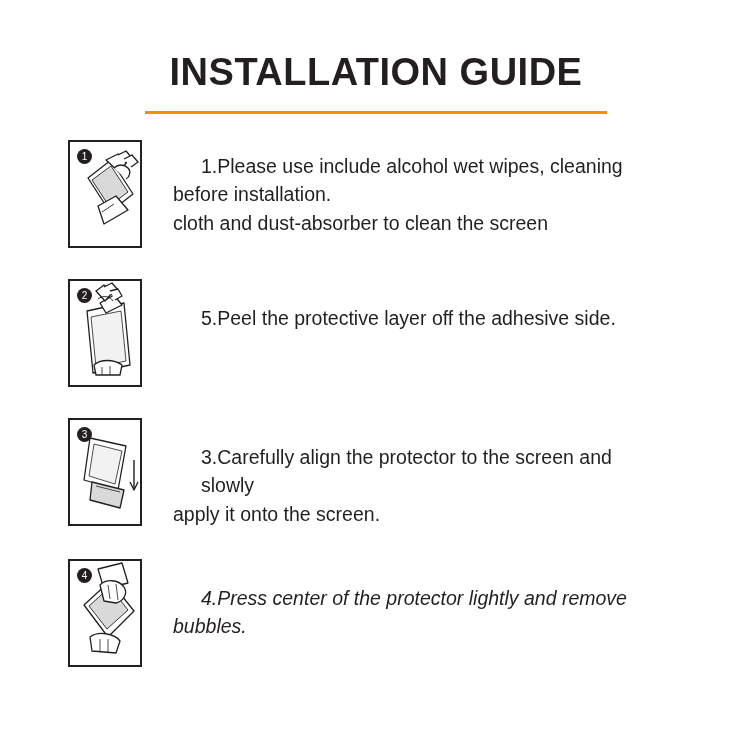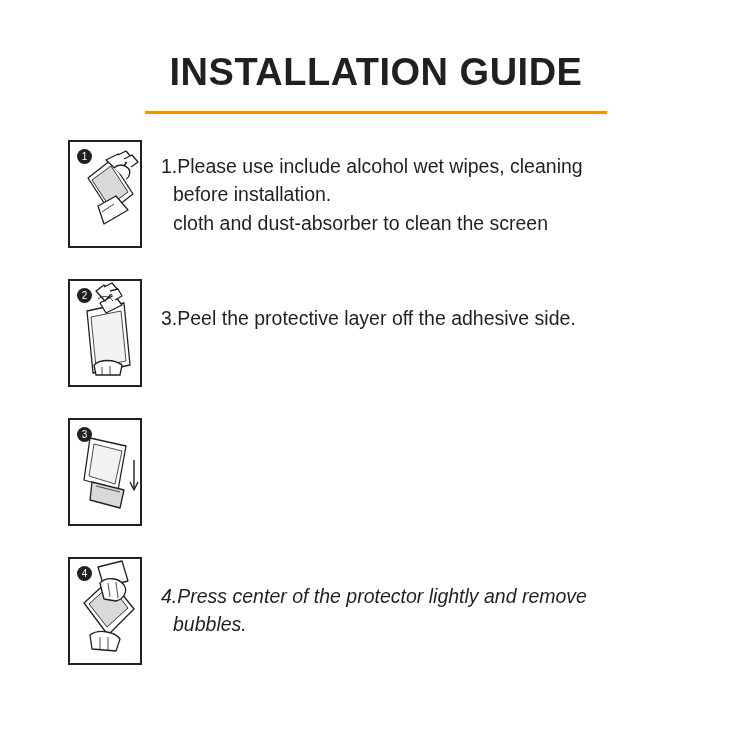--- a/index.html
+++ b/index.html
@@ -90,20 +90,21 @@
   .step-text {
     font-size: 19.5px;
     line-height: 1.45;
     color: #231f20;
     padding-left: 19px;
     padding-top: 12px;
     max-width: 500px;
   }
   .step-text .hang {
     display: block;
+    margin-left: 40px;
   }
   .step-text .cont {
     display: block;
     padding-left: 12px;
   }
 
   
   #step-1 { margin-left: 68px; margin-bottom: 31px; }
   #step-2 { margin-left: 68px; margin-bottom: 31px; }
   #step-3 { margin-left: 68px; margin-bottom: 31px; }
@@ -166,41 +167,45 @@
             <path d="M34 6 L42 2 L48 9 L41 14" fill="#ffffff"></path>
             <path d="M40 10 L48 8 L52 15 L45 19" fill="#ffffff"></path>
             <path d="M28 18 C33 14 40 15 43 20" stroke-width="0.9"></path>
 
             <path d="M24 84 C30 78 44 78 52 84 L50 94 L26 94 Z" fill="#ffffff"></path>
             <path d="M32 86 L32 94 M40 85 L40 94" stroke-width="0.8"></path>
           </g>
         </svg>
       </div>
       <div class="step-text">
-        <span class="hang">3.Peel the protective layer off the adhesive side.</span>
+        <span class="hang">5.Peel the protective layer off the adhesive side.</span>
       </div>
     </div>
 
     <div class="step" id="step-3">
       <div class="step-figure">
         <div class="step-num">3</div>
         <svg width="74" height="108" viewBox="0 0 74 108">
           <g fill="none" stroke="#231f20" stroke-width="1.3" stroke-linejoin="round">
 
             <path d="M20 18 L56 26 L48 70 L14 60 Z" fill="#ffffff"></path>
             <path d="M24 24 L52 31 L45 64 L19 56 Z" fill="#f2f2f2" stroke-width="0.8"></path>
 
             <path d="M22 62 L54 70 L50 88 L20 80 Z" fill="#d9d9d9"></path>
             <path d="M26 66 L50 72" stroke-width="0.8"></path>
 
             <path d="M64 40 L64 68" stroke-width="1.4"></path>
             <path d="M60 62 L64 70 L68 62" fill="none" stroke-width="1.4"></path>
           </g>
         </svg>
       </div>
+      <div class="step-text">
+        <span class="hang">3.Carefully align the protector to  the screen and slowly</span>
+        <span class="cont">apply it onto the screen.</span>
+      </div>
     </div>
 
     <div class="step" id="step-4">
       <div class="step-figure">
         <div class="step-num">4</div>
         <svg width="74" height="108" viewBox="0 0 74 108">
           <g fill="none" stroke="#231f20" stroke-width="1.3" stroke-linejoin="round">
 
             <path d="M14 44 L40 20 L64 50 L38 76 Z" fill="#ffffff"></path>
             <path d="M19 45 L40 26 L58 49 L37 68 Z" fill="#d9d9d9" stroke-width="0.9"></path>

